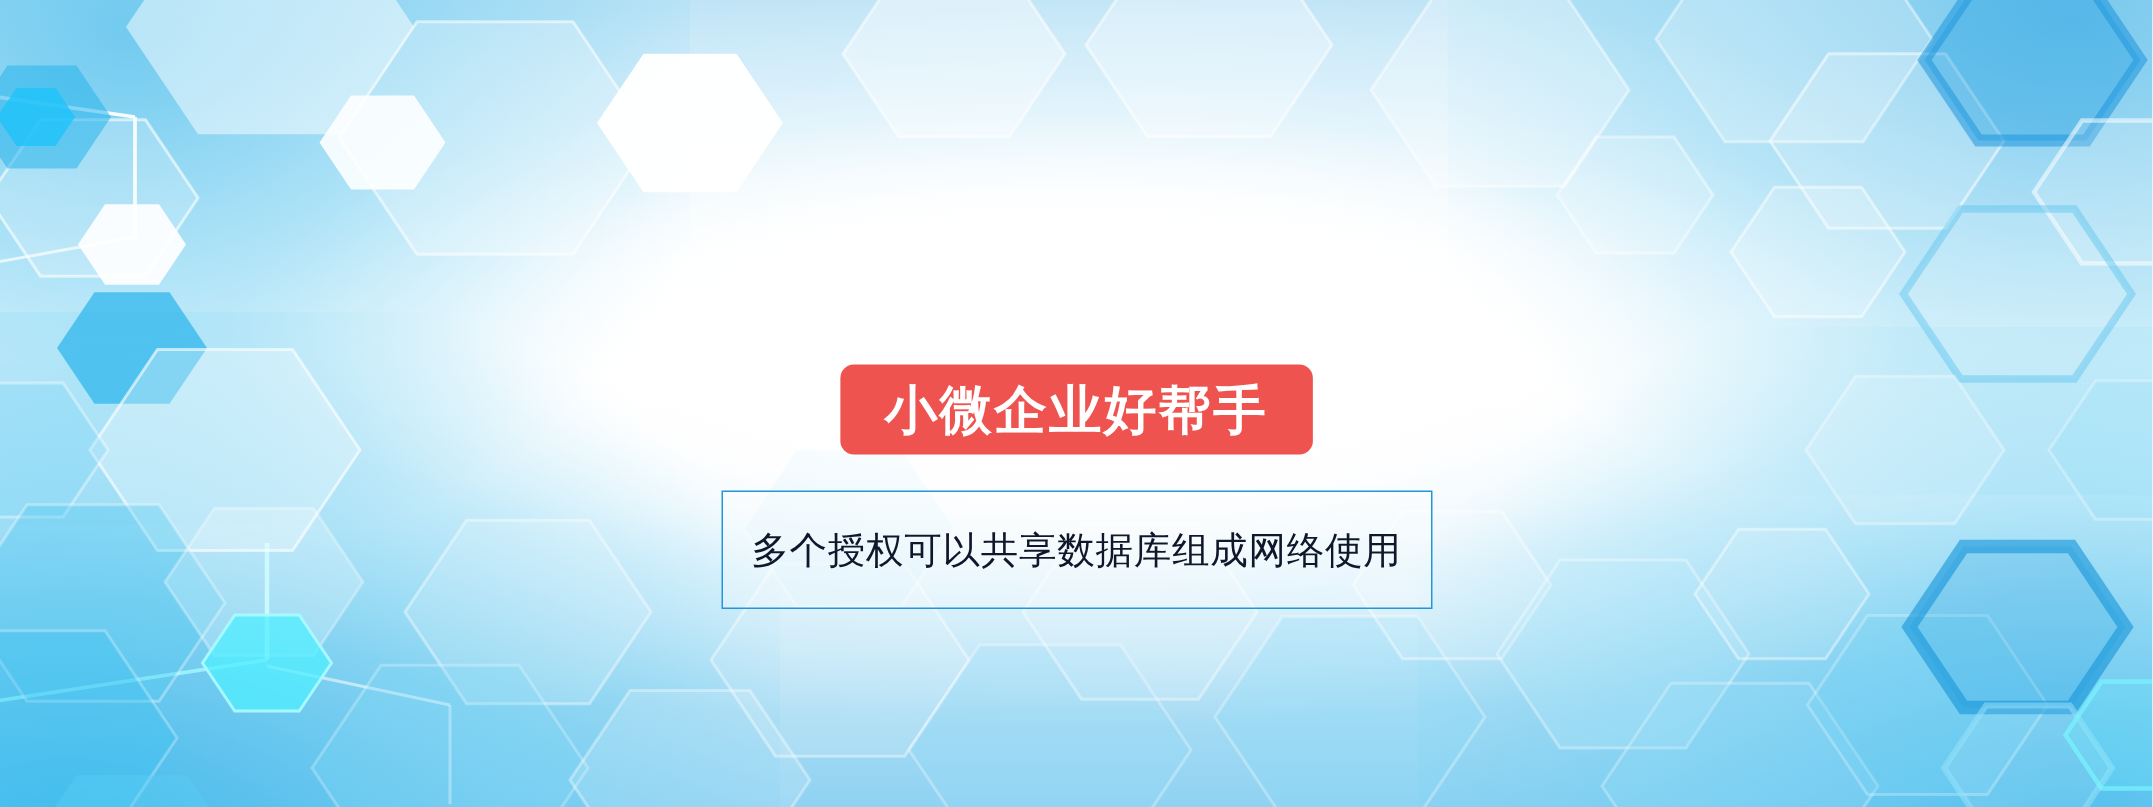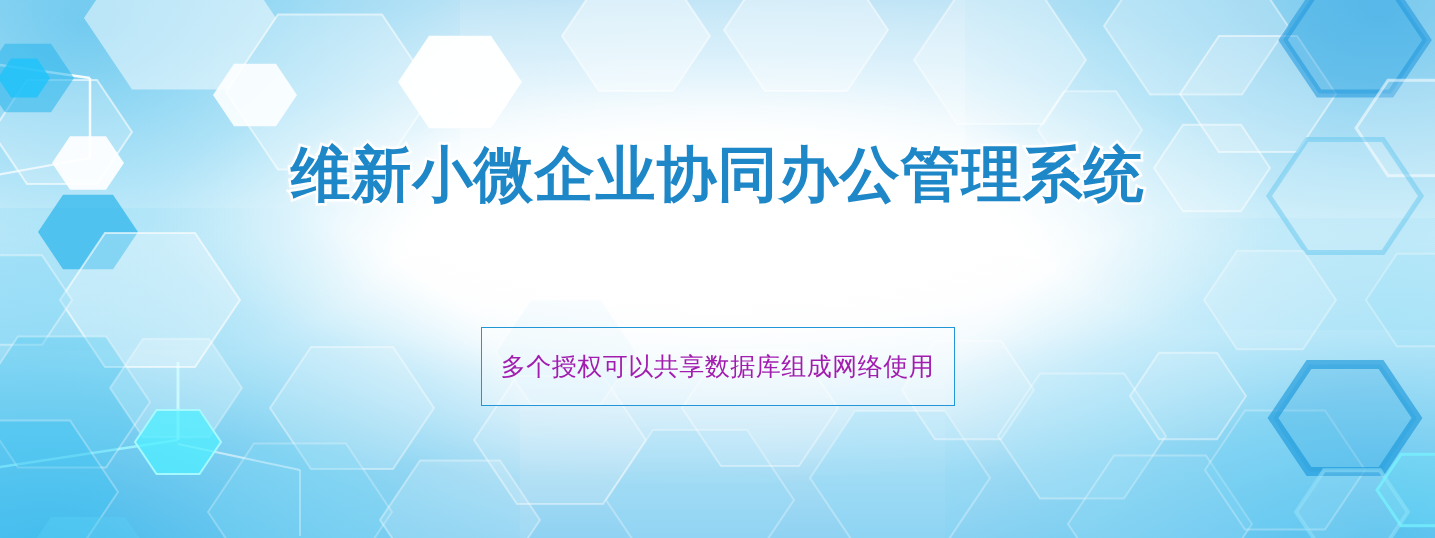--- a/index.html
+++ b/index.html
@@ -119,21 +119,21 @@
     border: 1.6px solid #2296d6;
     background: rgba(255,255,255,0.30);
     display: flex;
     flex-direction: column;
     align-items: center;
     justify-content: center;
   }
   .infoline {
     font-size: 25px;
     line-height: 33px;
-    color: #a21caf;
+    color: #0f172a;
     letter-spacing: 0.5px;
     white-space: nowrap;
   }
 </style>
 </head>
 <body>
 
 <div class="banner">
 
   <div class="bg-base"></div>
@@ -197,21 +197,21 @@
         <polygon points="1473.0,490.0 1449.0,525.7 1401.0,525.7 1377.0,490.0 1401.0,454.3 1449.0,454.3" fill="rgba(110,245,255,0.18)" stroke="rgba(120,245,255,0.70)" stroke-width="3"></polygon>
         <polygon points="1336.0,300.0 1303.0,349.2 1237.0,349.2 1204.0,300.0 1237.0,250.8 1303.0,250.8" fill="rgba(255,255,255,0.16)" stroke="rgba(255,255,255,0.34)" stroke-width="2"></polygon>
         <polygon points="1490.0,300.0 1459.0,346.2 1397.0,346.2 1366.0,300.0 1397.0,253.8 1459.0,253.8" fill="rgba(150,224,249,0.26)" stroke="rgba(255,255,255,0.30)" stroke-width="2"></polygon>
       </g>
   </svg>
 
   <div class="bg-center-wash"></div>
 
   <div class="content">
 
-    <div class="title">维新小微企业协同办公管理系统</div>
-
+
+    <div class="badge">小微企业好帮手</div>
 
     <div class="infobox">
       <div class="infoline">多个授权可以共享数据库组成网络使用</div>
     </div>
 
   </div>
 </div>
 
 </body></html>

